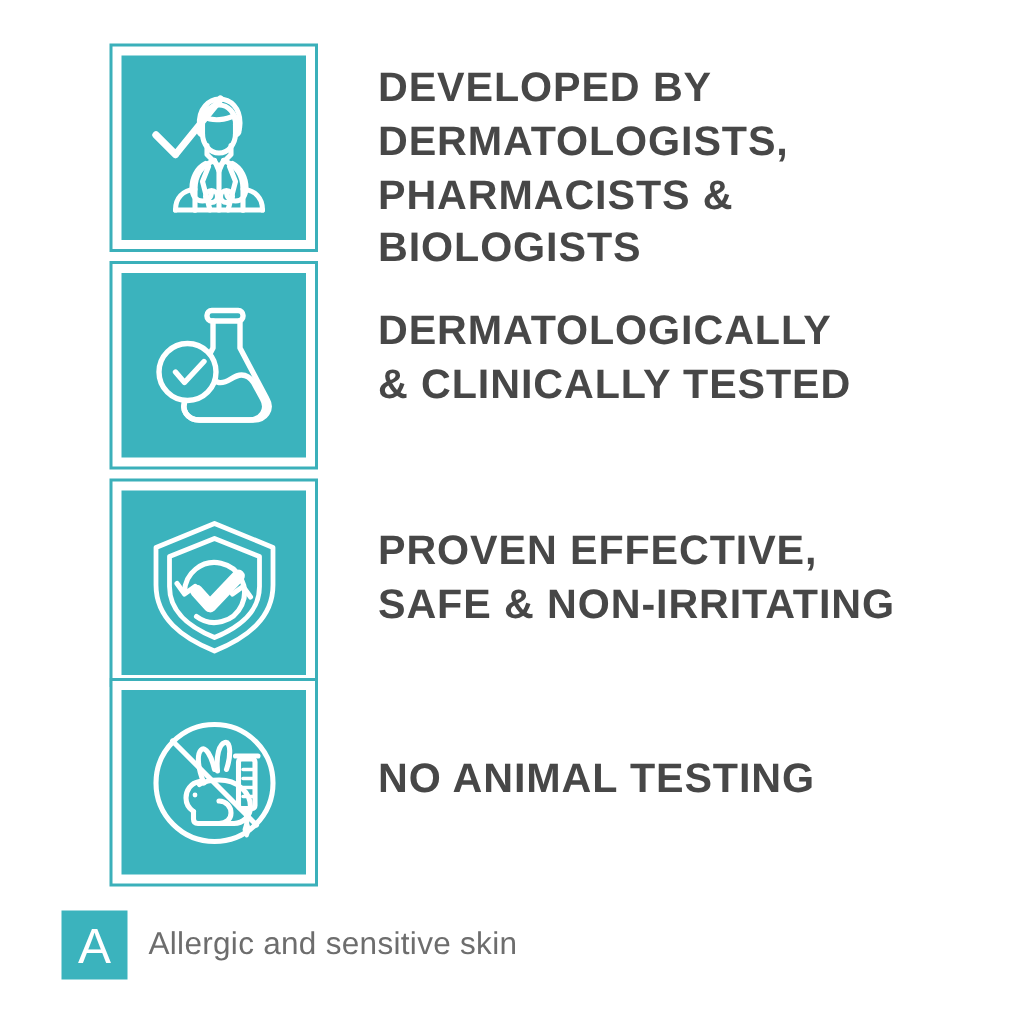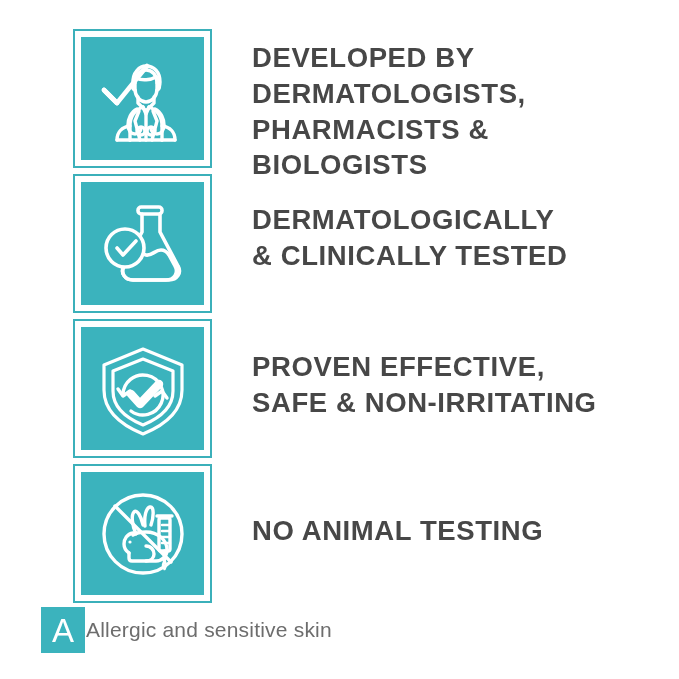--- a/index.html
+++ b/index.html
@@ -78,21 +78,21 @@
     color: #ffffff;
     display: flex;
     align-items: center;
     justify-content: center;
     font-size: 33px;
     font-weight: normal;
     line-height: 1;
     font-family: "Liberation Sans", sans-serif;
   }
   #footer-caption {
-    margin-left: 1px;
+    margin-left: 14px;
     color: #6d6d6d;
     font-size: 21px;
     font-weight: normal;
     letter-spacing: 0.2px;
     white-space: nowrap;
   }
 </style>
 </head>
 <body>
 
@@ -177,21 +177,21 @@
           <path d="M78 63 l-5 -7 l-7 5" stroke-width="3.4"></path>
 
           <path d="M42 59 l9 10 l19 -20" stroke-width="8.5"></path>
         </svg>
       </div>
     </div>
     <div class="feature-text" style="top:30px;">PROVEN EFFECTIVE,
 SAFE &amp; NON-IRRITATING</div>
   </div>
 
-  <div class="feature-row" style="top:464px;height:139px;padding-left:11px;">
+  <div class="feature-row" style="top:452px;height:139px;padding-left:11px;">
     <div class="tile" style="left:73px;top:0;">
       <div class="tile-inner">
         <svg width="108" height="108" viewBox="0 0 108 108" fill="none" stroke="#ffffff" stroke-width="3.4" stroke-linecap="round" stroke-linejoin="round">
 
           <circle cx="54" cy="54" r="39"></circle>
           <path d="M26 26 L82 82"></path>
 
           <path d="M47 54 c-4 -9 -5 -19 -2 -22 c3 -3 7 4 9 13"></path>
           <path d="M56 46 c-1 -10 1 -18 5 -19 c4 -1 4 9 1 18"></path>
 

